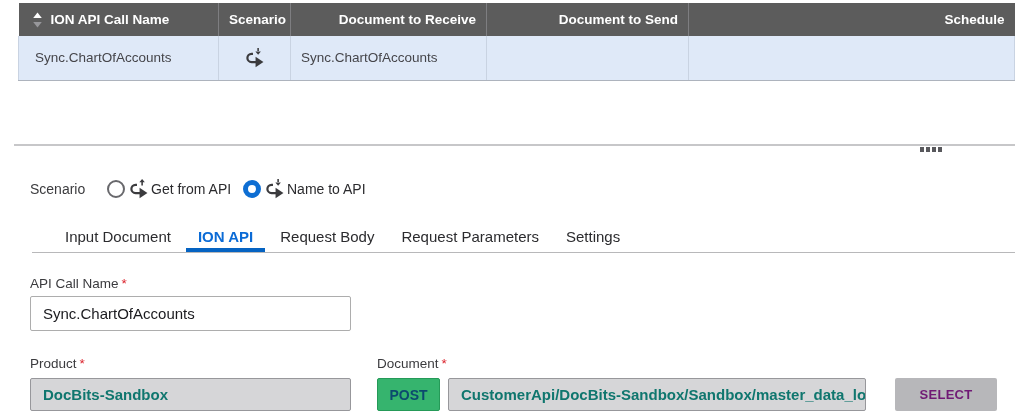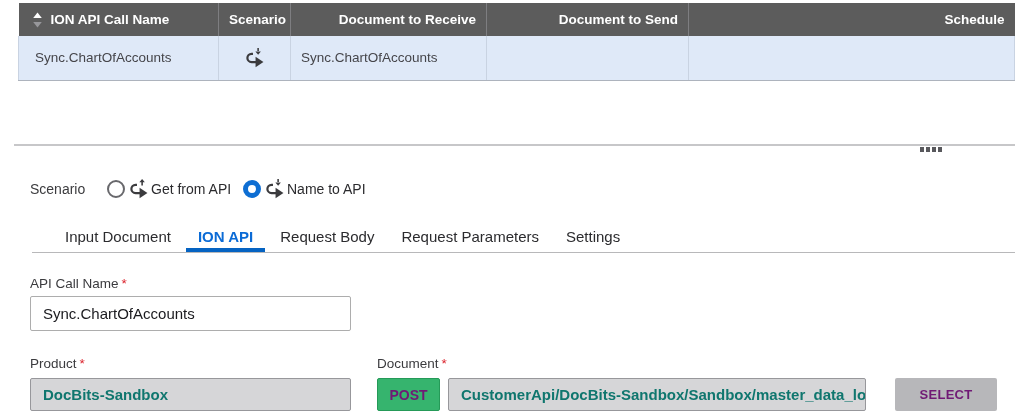--- a/index.html
+++ b/index.html
@@ -56,21 +56,21 @@
   .input { position:absolute; border:1px solid #adadad; border-radius:2px; background:#fff;
            font-size:15px; color:#1a1a1e; padding:0 12px; display:flex; align-items:center;
            white-space:nowrap; overflow:hidden; }
   .input.readonly { background:#d6d6d8; border-color:#97979b; color:#0f766e;font-weight:bold; }
   .lbl-api  { left:30px;  top:276px; }
   .in-api   { left:30px;  top:296px; width:321px; height:35px; }
   .lbl-prod { left:30px;  top:356px; }
   .in-prod  { left:30px;  top:378px; width:321px; height:33px; }
   .lbl-op   { left:377px; top:356px; }
   .method-badge { position:absolute; left:377px; top:378px; width:63px; height:33px;
-    background:#36b46e; border:1px solid #259a58; border-radius:2px; color:#701a75;
+    background:#36b46e; border:1px solid #259a58; border-radius:2px; color:#0c4a6e;
     font-size:14px; font-weight:600; display:flex; align-items:center; justify-content:center; }
   .in-op    { left:448px; top:378px; width:418px; height:33px; }
   .select-btn { position:absolute; left:895px; top:378px; width:102px; height:33px;
     background:#b7b7ba; border:none; border-radius:2px; color:#701a75; font-weight:700;
     font-size:13px; font-family:"Liberation Sans", sans-serif; letter-spacing:.3px;
     display:flex; align-items:center; justify-content:center; cursor:pointer; }
 </style>
 </head>
 <body>
 

